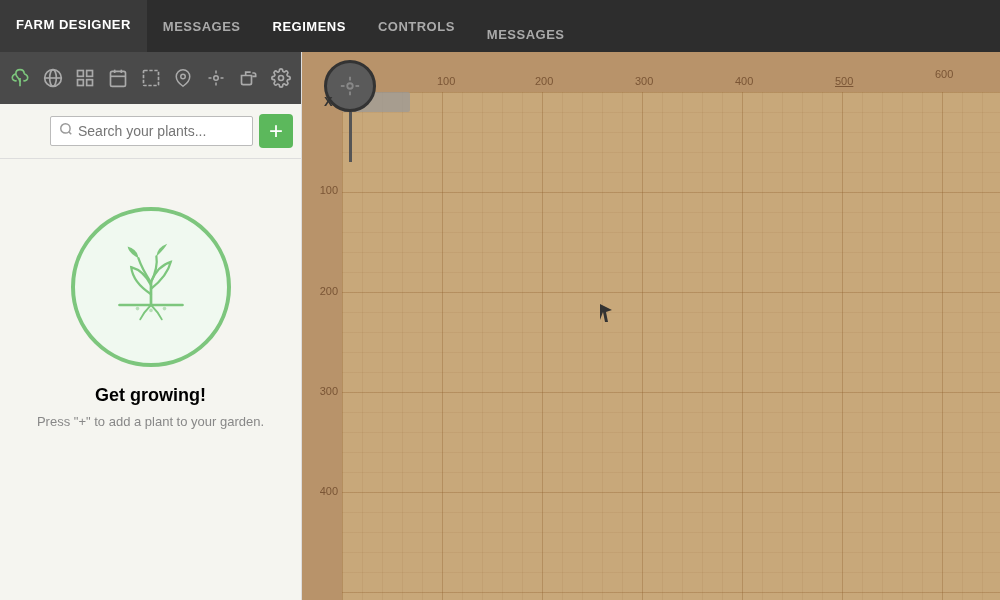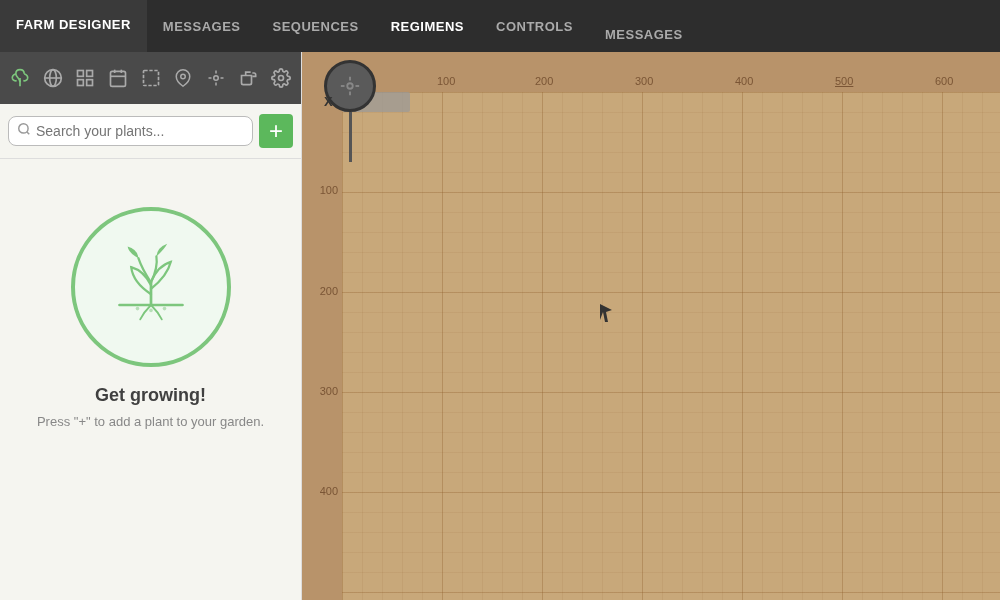--- a/index.html
+++ b/index.html
@@ -21,21 +21,20 @@
       background: #3a3a3a;
       border-bottom: 3px solid #5cb85c;
     }
   </style>
 </head>
 <body>
 
 <nav style="display:flex; align-items:center; background:#2d2d2d; height:52px;">
   <a class="nav-item active" style="color:#fff;background:#3a3a3a;border-bottom:3px solid #5cb85c;height:64px;display:flex;align-items:center;padding:0 16px;font-size:13px;font-weight:700;letter-spacing:0.5px;cursor:pointer;text-decoration:none;">FARM DESIGNER</a>
   <a class="nav-item" style="color:#aaa;height:52px;display:flex;align-items:center;padding:0 16px;font-size:13px;font-weight:600;letter-spacing:0.5px;cursor:pointer;text-decoration:none;">MESSAGES</a>
-  <a class="nav-item" style="color:#aaa;height:52px;display:flex;align-items:center;padding:0 16px;font-size:13px;font-weight:600;letter-spacing:0.5px;cursor:pointer;text-decoration:none;">SEQUENCES</a>
   <a class="nav-item" style="color:#ffffff;height:35px;display:flex;align-items:center;padding:0 16px;font-size:13px;font-weight:600;letter-spacing:0.5px;cursor:pointer;text-decoration:none;">REGIMENS</a>
   <a class="nav-item" style="color:#aaa;height:52px;display:flex;align-items:center;padding:0 16px;font-size:13px;font-weight:600;letter-spacing:0.5px;cursor:pointer;text-decoration:none;">CONTROLS</a>
   <a class="nav-item" style="color:#aaa;height:52px;display:flex;align-items:center;padding:12px 16px;font-size:13px;font-weight:600;letter-spacing:0.5px;cursor:pointer;text-decoration:none;margin-top:16px;">MESSAGES</a>
 </nav>
 
 <div style="display:flex; height:548px;">
 
   <div style="width:302px; background:#f5f5f0; display:flex; flex-direction:column; flex-shrink:0; border-right:1px solid #ddd;">
 
     <div style="background:#4a4a4a; height:52px; display:flex; align-items:center; padding:0 4px; gap:1px;">
@@ -100,21 +99,21 @@
       </div>
       <div style="width:33px;height:38px;display:flex;align-items:center;justify-content:center;color:#aaa;cursor:pointer;border-radius:4px;font-size:17px;">
         <svg width="20" height="20" viewBox="0 0 24 24" fill="none" stroke="currentColor" stroke-width="2">
           <circle cx="12" cy="12" r="3"></circle>
           <path d="M19.4 15a1.65 1.65 0 0 0 .33 1.82l.06.06a2 2 0 0 1-2.83 2.83l-.06-.06a1.65 1.65 0 0 0-1.82-.33 1.65 1.65 0 0 0-1 1.51V21a2 2 0 0 1-4 0v-.09A1.65 1.65 0 0 0 9 19.4a1.65 1.65 0 0 0-1.82.33l-.06.06a2 2 0 0 1-2.83-2.83l.06-.06A1.65 1.65 0 0 0 4.68 15a1.65 1.65 0 0 0-1.51-1H3a2 2 0 0 1 0-4h.09A1.65 1.65 0 0 0 4.6 9a1.65 1.65 0 0 0-.33-1.82l-.06-.06a2 2 0 0 1 2.83-2.83l.06.06A1.65 1.65 0 0 0 9 4.68a1.65 1.65 0 0 0 1-1.51V3a2 2 0 0 1 4 0v.09a1.65 1.65 0 0 0 1 1.51 1.65 1.65 0 0 0 1.82-.33l.06-.06a2 2 0 0 1 2.83 2.83l-.06.06A1.65 1.65 0 0 0 19.4 9a1.65 1.65 0 0 0 1.51 1H21a2 2 0 0 1 0 4h-.09a1.65 1.65 0 0 0-1.51 1z"></path>
         </svg>
       </div>
     </div>
 
     <div style="width:100%;padding:10px 8px;display:flex;align-items:center;gap:6px;border-bottom:1px solid #ddd;">
-      <div style="flex:1;display:flex;align-items:center;background:#fff;border:1px solid #bbb;border-radius:8px;padding:5px 8px;">
+      <div style="flex:1;display:flex;align-items:center;background:#fff;border:1px solid #bbb;border-radius:2px;padding:5px 8px;margin-left:42px;">
         <span style="color:#999;margin-right:5px;flex-shrink:0;">
           <svg width="14" height="14" viewBox="0 0 24 24" fill="none" stroke="currentColor" stroke-width="2.5">
             <circle cx="11" cy="11" r="8"></circle>
               <line x1="21" y1="21" x2="16.65" y2="16.65"></line>
           </svg>
         </span>
         <input type="text" style="border: none; outline: none; font-size: 14px; color: rgb(119, 119, 119); width: 100%; background: transparent;" placeholder="Search your plants...">
       </div>
       <button style="width:34px;height:34px;background:#5cb85c;border:none;border-radius:4px;color:#fff;font-size:24px;cursor:pointer;display:flex;align-items:center;justify-content:center;line-height:1;">+</button>
     </div>
@@ -141,21 +140,21 @@
 
           <path d="M50 70 Q42 78 38 86" fill="none" stroke="#7dc67d" stroke-width="2" stroke-linecap="round"></path>
 
           <path d="M50 70 Q58 78 62 86" fill="none" stroke="#7dc67d" stroke-width="2" stroke-linecap="round"></path>
 
           <circle cx="35" cy="74" r="2" fill="#7dc67d" opacity="0.5"></circle>
           <circle cx="50" cy="76" r="2" fill="#7dc67d" opacity="0.5"></circle>
           <circle cx="65" cy="74" r="2" fill="#7dc67d" opacity="0.5"></circle>
         </svg>
       </div>
-      <p style="color:#404040;font-size:18px;font-weight:700;margin-bottom:8px;">Get growing!</p>
+      <p style="color:#000000;font-size:18px;font-weight:700;margin-bottom:8px;">Get growing!</p>
       <p style="color:#888;font-size:13px;text-align:center;padding:0 20px;">Press "+" to add a plant to your garden.</p>
     </div>
   </div>
 
   <div style="flex:1;position:relative;overflow:hidden;background:#5eead4;">
 
     <div style="position:absolute;top:0;left:0;right:0;height:40px;background:#b8936a;z-index:2;"></div>
 
     <div style="position:absolute;top:0;left:0;width:40px;bottom:0;background:#b8936a;z-index:2;"></div>
 
@@ -168,21 +167,21 @@
       background-size: 100px 100px, 100px 100px, 20px 20px, 20px 20px;
       background-color: #c8a87a;">
     </div>
 
     <div style="position:absolute;top:0;left:40px;right:0;height:40px;z-index:3;display:flex;align-items:flex-end;">
       <span style="position:absolute;left:95px;bottom:5px;color:#7a5535;font-size:11px;font-weight:500;">100</span>
       <span style="position:absolute;left:193px;bottom:5px;color:#7a5535;font-size:11px;font-weight:500;">200</span>
       <span style="position:absolute;left:293px;bottom:5px;color:#7a5535;font-size:11px;font-weight:500;">300</span>
       <span style="position:absolute;left:393px;bottom:5px;color:#7a5535;font-size:11px;font-weight:500;">400</span>
       <span style="position:absolute;left:493px;bottom:5px;color:#7a5535;font-size:11px;font-weight:500;text-decoration:underline;">500</span>
-      <span style="position:absolute;left:593px;bottom:5px;color:#7a5535;font-size:11px;font-weight:500;">600</span>
+      <span style="position:absolute;left:593px;bottom:12px;color:#7a5535;font-size:11px;font-weight:500;">600</span>
     </div>
 
     <div style="position:absolute;top:40px;left:0;width:40px;bottom:0;z-index:3;">
       <span style="position:absolute;top:92px;right:4px;color:#7a5535;font-size:11px;font-weight:500;">100</span>
       <span style="position:absolute;top:193px;right:4px;color:#7a5535;font-size:11px;font-weight:500;">200</span>
       <span style="position:absolute;top:293px;right:4px;color:#7a5535;font-size:11px;font-weight:500;">300</span>
       <span style="position:absolute;top:393px;right:4px;color:#7a5535;font-size:11px;font-weight:500;">400</span>
     </div>
 
     <div style="position:absolute;top:0;left:22px;z-index:10;display:flex;flex-direction:column;align-items:center;">

